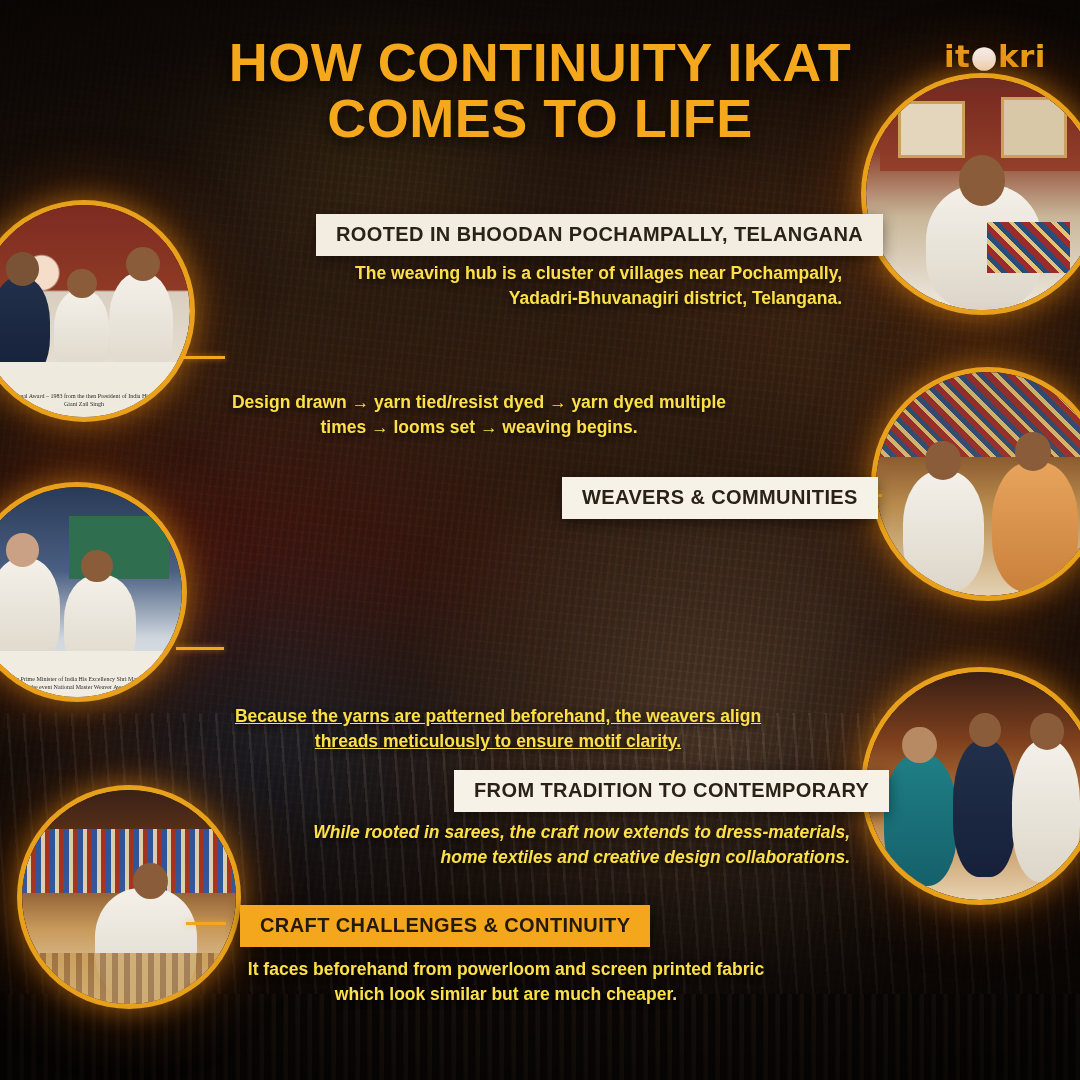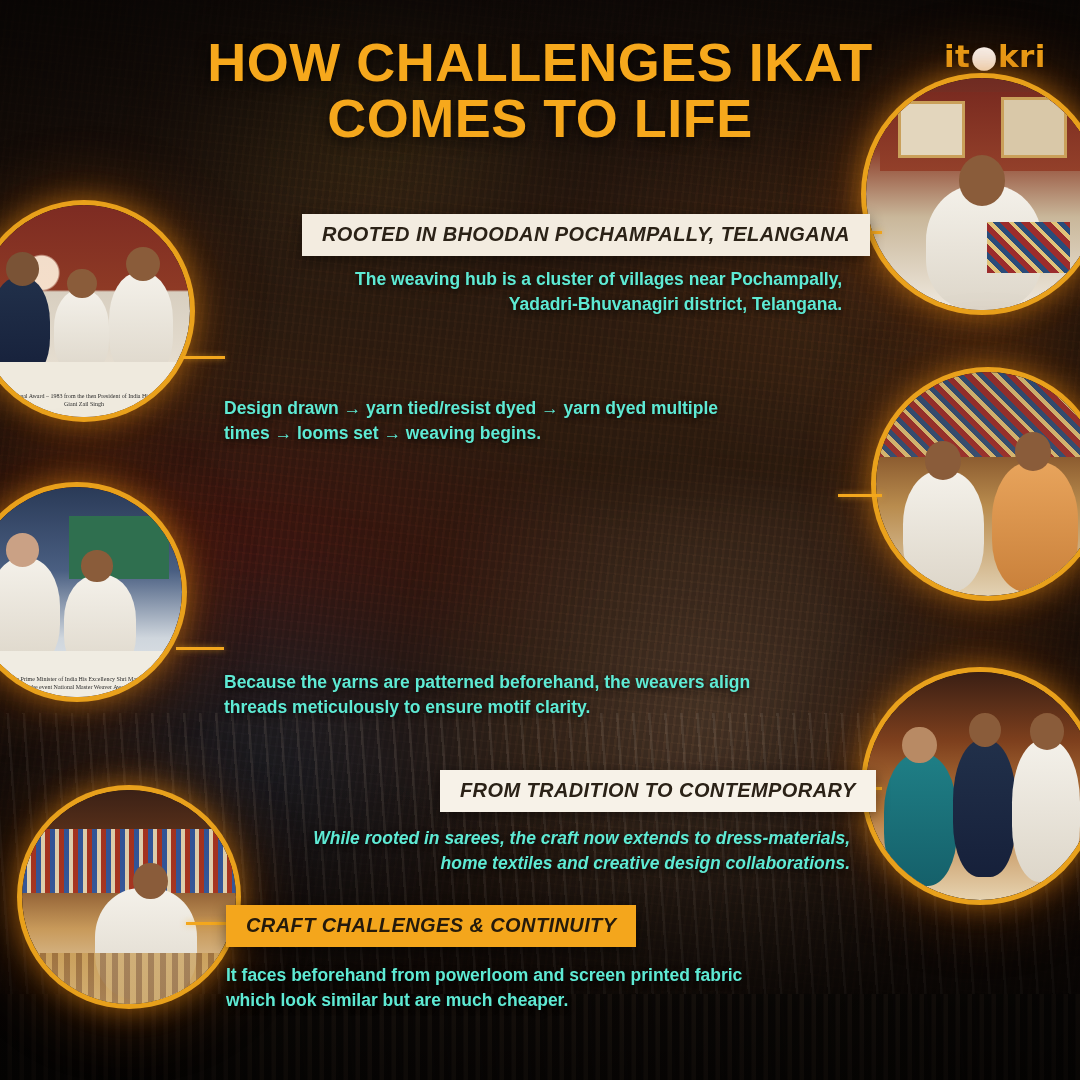--- a/index.html
+++ b/index.html
@@ -142,44 +142,44 @@
   .shirt-o{background:linear-gradient(180deg,#e8a45c,#c9803a);}
   .shirt-b{background:linear-gradient(180deg,#21304a,#16203a);}
   .head{position:absolute;border-radius:50%;background:#8a5c3a;}
   .fabric{position:absolute;background:
       repeating-linear-gradient(45deg,#9c2c2c 0 6px,#e0c37a 6px 10px,#2a4c7a 10px 15px);}
 
   
   .banner{
     position:absolute;
     padding:9px 20px 10px 20px;
-    font-weight:bold;font-style:italic;
+    font-weight:bold;
     font-size:20px;letter-spacing:.4px;
     color:#231a10;
     white-space:nowrap;
     box-shadow:0 4px 14px rgba(0,0,0,.45);
+    margin-left:14px;
   }
   .banner.cream{background:#f3ece0;color:#2b2217;}
   .banner.gold{background:#f4a61c;color:#241a0c;}
   .banner.light{background:#f7f2e8;color:#2b2217;}
 
   
   .tick{
     position:absolute;height:3px;background:#f3a71d;
     box-shadow:0 0 6px rgba(243,167,29,.6);
   }
 
   .body{
     position:absolute;
-    color:#5eead4;font-size:17.5px;font-weight:bold;line-height:1.45;
+    color:#fde047;font-size:17.5px;font-weight:bold;line-height:1.45;
     text-shadow:0 2px 7px rgba(0,0,0,.8);
-    margin-top:6px;
   }
   .body.right{text-align:right;}
-  .body.left{text-align:left;}
+  .body.left{text-align:center;}
 </style>
 </head>
 <body>
 
 <div id="bg">
   <div class="bg-base"></div>
   <div class="bg-blotch-c"></div>
   <div class="bg-blotch-d"></div>
   <div class="bg-blotch-a"></div>
   <div class="bg-blotch-b"></div>
@@ -192,21 +192,21 @@
   <div class="bg-vignette"></div>
 </div>
 
 <div id="content">
 
   <div class="brand">
     <span>it</span><span class="dot">●</span><span>kri</span>
   </div>
 
   <div class="title">
-    <span>HOW CHALLENGES IKAT</span>
+    <span>HOW CONTINUITY IKAT</span>
     <span class="l2">COMES TO LIFE</span>
   </div>
 
   <div class="photo" style="right:-18px;top:78px;width:232px;height:232px;">
     <div class="inner">
       <div class="sc sc2"></div>
       <div style="position:absolute;left:6%;top:6%;width:88%;height:34%;background:linear-gradient(180deg,#7a2b20,#93402a);"></div>
       <div style="position:absolute;left:14%;top:10%;width:26%;height:22%;border:3px solid #caa05a;background:#e3d6bd;"></div>
       <div style="position:absolute;left:58%;top:8%;width:26%;height:24%;border:3px solid #caa05a;background:#d9c8a8;"></div>
       <div class="fig shirt-w" style="left:26%;top:46%;width:50%;height:54%;"></div>
@@ -276,23 +276,24 @@
   </div>
 
   <div class="tick" style="left:838px;top:231px;width:44px;"></div>
   <div class="banner cream" style="left:302px;top:214px;">ROOTED IN BHOODAN POCHAMPALLY, TELANGANA</div>
   <div class="body right" style="left:318px;top:261px;width:524px;">The weaving hub is a cluster of villages near Pochampally, Yadadri-Bhuvanagiri district, Telangana.</div>
 
   <div class="tick" style="left:183px;top:356px;width:42px;"></div>
   <div class="body left" style="left:224px;top:390px;width:510px;">Design drawn → yarn tied/resist dyed → yarn dyed multiple times → looms set → weaving begins.</div>
 
   <div class="tick" style="left:838px;top:494px;width:44px;"></div>
+  <div class="banner light" style="left:548px;top:477px;">WEAVERS &amp; COMMUNITIES</div>
 
   <div class="tick" style="left:176px;top:647px;width:48px;"></div>
-  <div class="body left" style="left:224px;top:664px;width:548px;">Because the yarns are patterned beforehand, the weavers align threads meticulously to ensure motif clarity.</div>
+  <div class="body left" style="left:224px;top:704px;width:548px;text-decoration:underline;">Because the yarns are patterned beforehand, the weavers align threads meticulously to ensure motif clarity.</div>
 
   <div class="tick" style="left:838px;top:787px;width:44px;"></div>
   <div class="banner light" style="left:440px;top:770px;">FROM TRADITION TO CONTEMPORARY</div>
   <div class="body right" style="left:292px;top:820px;width:558px;font-style:italic;">While rooted in sarees, the craft now extends to dress-materials, home textiles and creative design collaborations.</div>
 
   <div class="tick" style="left:186px;top:922px;width:40px;"></div>
   <div class="banner gold" style="left:226px;top:905px;">CRAFT CHALLENGES &amp; CONTINUITY</div>
   <div class="body left" style="left:226px;top:957px;width:560px;">It faces beforehand from powerloom and screen printed fabric which look similar but are much cheaper.</div>
 
 </div>

